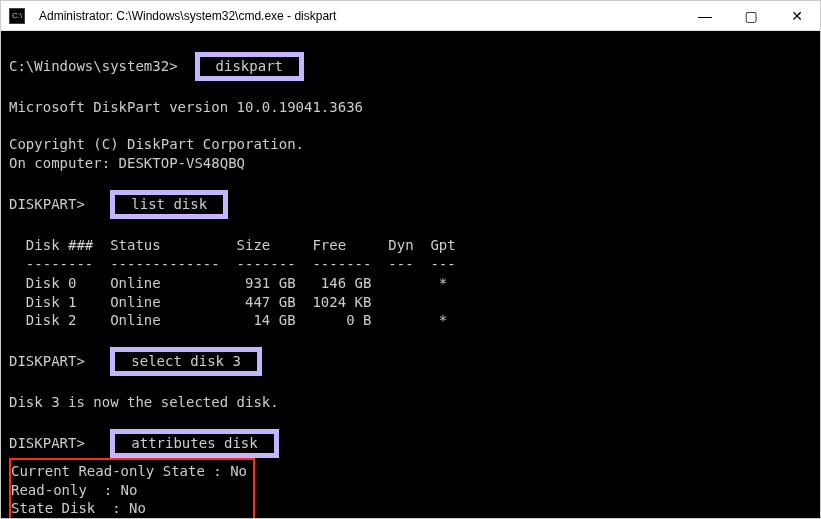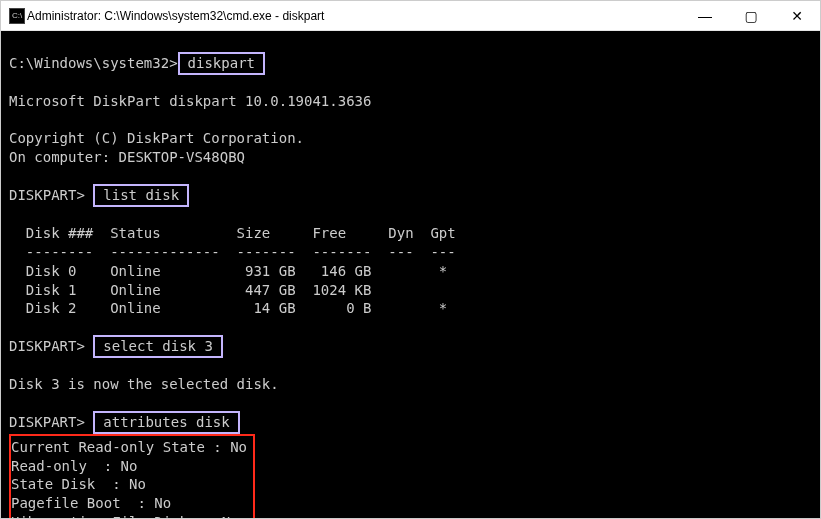--- a/index.html
+++ b/index.html
@@ -14,36 +14,36 @@
       height: 30px; background: #fff;
       display: flex; align-items: center;
       border-bottom: 1px solid #e5e5e5;
     }
     .title-icon {
       width: 16px; height: 16px; margin-left: 8px;
       background: #000; border: 1px solid #444;
       display: flex; align-items: center; justify-content: center;
       font-size: 8px; color: #ccc;
     }
-    .title-text { margin-left: 2px; font-size: 12px; color: #000; flex: 1; }
+    .title-text { margin-left: 14px; font-size: 12px; color: #000; flex: 1; }
     .win-controls { display: flex; }
     .win-btn {
       width: 46px; height: 30px;
       display: flex; align-items: center; justify-content: center;
       font-size: 14px; color: #000; cursor: pointer;
     }
     .terminal {
       flex: 1; background: #000; color: #ccc;
       font-family: Consolas, monospace; font-size: 14px;
       padding: 4px 8px; line-height: 1.35;
       overflow: hidden; white-space: pre;
     }
     .hl {
-      display: inline-block; border: 2px solid #c4b5fd;
-      padding: 0 8px; margin: -2px 0;
+      display: inline-block; border: 5px solid #c4b5fd;
+      padding: 0 16px; margin: -2px 17px;
     }
     .hl-block {
       display: inline-block; border: 2px solid #ff2a1a;
       padding: 2px 6px 2px 0; margin-top: 2px;
     }
   </style>
 </head>
 <body>
 
 <div class="window">
@@ -52,21 +52,21 @@
     <div class="title-text">Administrator: C:\Windows\system32\cmd.exe - diskpart</div>
     <div class="win-controls">
       <div class="win-btn">—</div>
       <div class="win-btn">▢</div>
       <div class="win-btn close">✕</div>
     </div>
   </div>
   <div class="terminal">
 <span>C:\Windows\system32&gt;</span><span class="hl"><span>diskpart</span></span>
 <span></span>
-<span>Microsoft DiskPart diskpart 10.0.19041.3636</span>
+<span>Microsoft DiskPart version 10.0.19041.3636</span>
 <span></span>
 <span>Copyright (C) DiskPart Corporation.</span>
 <span>On computer: DESKTOP-VS48QBQ</span>
 <span></span>
 <span>DISKPART&gt; </span><span class="hl"><span>list disk</span></span>
 <span></span>
 <span>  Disk ###  Status         Size     Free     Dyn  Gpt</span>
 <span>  --------  -------------  -------  -------  ---  ---</span>
 <span>  Disk 0    Online          931 GB   146 GB        *</span>
 <span>  Disk 1    Online          447 GB  1024 KB</span>

